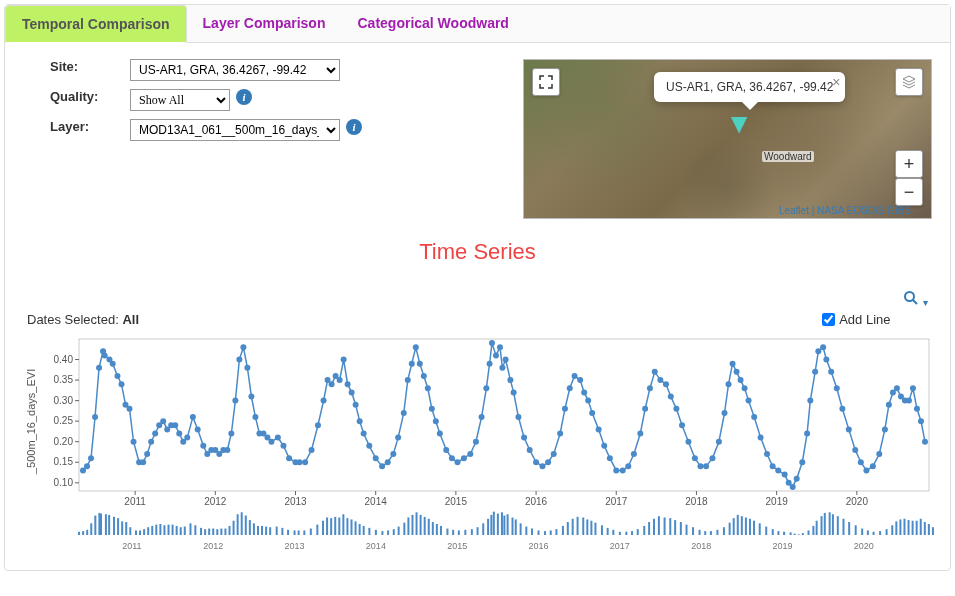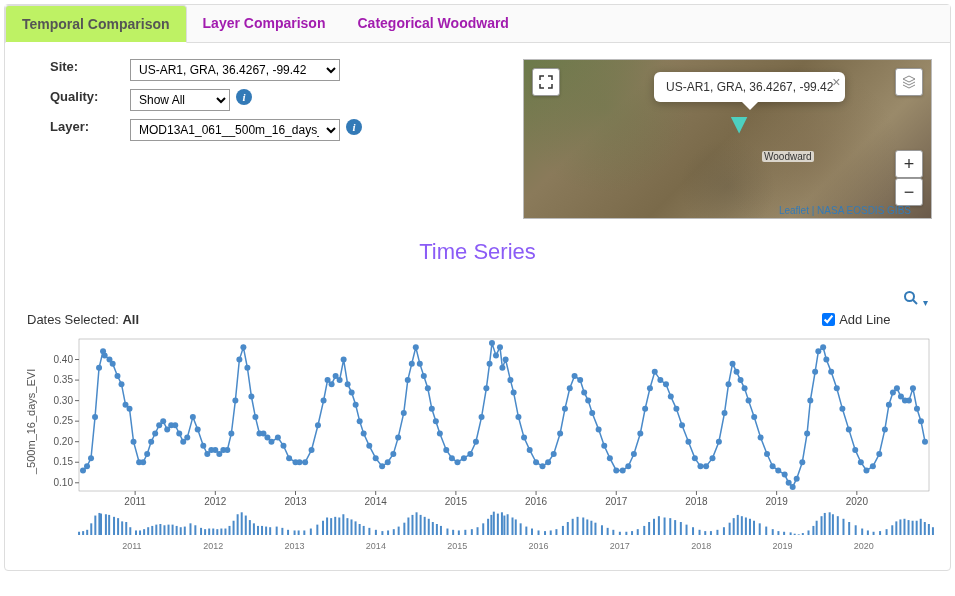--- a/index.html
+++ b/index.html
@@ -8,39 +8,39 @@
 .tabs { display: flex; border-bottom: 1px solid #ddd; background: #fafafa; }
 .tab { padding: 10px 16px; cursor: pointer; color: #a21caf; font-weight: bold; font-size: 14px; }
 .tab.active { background: #bef264; border: 1px solid #ddd; border-bottom: 1px solid #fff; border-radius: 4px 4px 0 0; margin-bottom: -1px; color: #555; }
 .content { padding: 16px 18px; }
 .top-section { display: flex; gap: 20px; }
 .controls { flex: 0 0 480px; }
 .control-row { display: flex; align-items: flex-start; margin-bottom: 8px; margin-left: 27px; }
 .control-row label { font-weight: bold; width: 80px; font-size: 13px; }
 .control-row select { padding: 2px 4px; font-size: 12px; border: 1px solid #999; background: #fff; }
 .control-row select.site { width: 210px; }
-.control-row select.quality { width: 100px; }
+.control-row select.quality { width: 100px; font-family: Liberation Serif, serif; }
 .control-row select.layer { width: 210px; }
 .info-icon { display: inline-flex; align-items: center; justify-content: center; width: 16px; height: 16px; background: #337ab7; color: #fff; border-radius: 50%; font-size: 11px; font-weight: bold; margin-left: 6px; cursor: pointer; font-style: italic; font-family: serif; }
 .map-area { flex: 1; }
 .map { position: relative; height: 160px; background: linear-gradient(135deg, #6b7a4a 0%, #8a7a5a 25%, #7a6a4a 50%, #9a8a6a 75%, #6a5a4a 100%); border: 1px solid #bbb; overflow: hidden; }
 .map-overlay { position: absolute; inset: 0; background-image: radial-gradient(circle at 20% 30%, rgba(100,120,70,0.4) 0%, transparent 25%), radial-gradient(circle at 70% 60%, rgba(120,100,70,0.4) 0%, transparent 30%), radial-gradient(circle at 50% 80%, rgba(90,80,60,0.3) 0%, transparent 20%); }
 .map-btn { position: absolute; background: #fff; border: 1px solid #999; width: 28px; height: 28px; border-radius: 3px; display: flex; align-items: center; justify-content: center; cursor: pointer; font-size: 14px; box-shadow: 0 1px 3px rgba(0,0,0,0.2); }
 .fullscreen-btn { top: 8px; left: 8px; }
 .layers-btn { top: 8px; right: 8px; }
 .zoom-in-btn { bottom: 40px; right: 8px; font-size: 18px; }
 .zoom-out-btn { bottom: 12px; right: 8px; font-size: 18px; }
 .marker-popup { position: absolute; top: 12px; left: 130px; background: #fff; padding: 8px 12px; border-radius: 6px; box-shadow: 0 2px 8px rgba(0,0,0,0.25); font-size: 12px; }
 .marker-popup::after { content: ''; position: absolute; bottom: -8px; left: 50%; transform: translateX(-50%); border: 8px solid transparent; border-top-color: #fff; border-bottom: none; }
 .popup-close { position: absolute; top: 2px; right: 5px; cursor: pointer; color: #888; font-size: 14px; }
 .marker { position: absolute; top: 48px; left: 215px; color: #4dd0c0; font-size: 28px; transform: translateX(-50%); }
 .map-label { position: absolute; font-size: 10px; color: #333; background: rgba(255,255,255,0.7); padding: 0 2px; border-radius: 2px; }
 .map-attrib { position: absolute; bottom: 2px; right: 20px; font-size: 10px; color: #337ab7; }
 .map-caption { font-size: 11px; color: #666; margin-top: 4px; }
-.chart-title { text-align: center; font-size: 22px; font-weight: normal; margin: 20px 0 8px; color: #8b5cf6; }
+.chart-title { text-align: center; font-size: 22px; font-weight: normal; margin: 20px 0 8px; color: #ef4444; }
 .chart-controls { display: flex; justify-content: space-between; align-items: flex-end; margin-bottom: 4px; padding: 0 4px; }
 .dates-selected { font-size: 13px; }
 .chart-right-controls { display: flex; align-items: center; gap: 12px; }
 .addline-label { display: flex; align-items: center; gap: 4px; font-size: 13px; margin-top: 39px; }
 .search-icon { color: #337ab7; font-size: 16px; cursor: pointer; }
 .chart-wrap { display: flex; }
 .ylabel { writing-mode: vertical-rl; transform: rotate(180deg); font-size: 11px; color: #555; text-align: center; padding: 0 2px; }
 #chart-svg { flex: 1; }
 .brush-strip { height: 40px; border-top: none; margin-left: 48px; margin-right: 4px; }
 </style>

